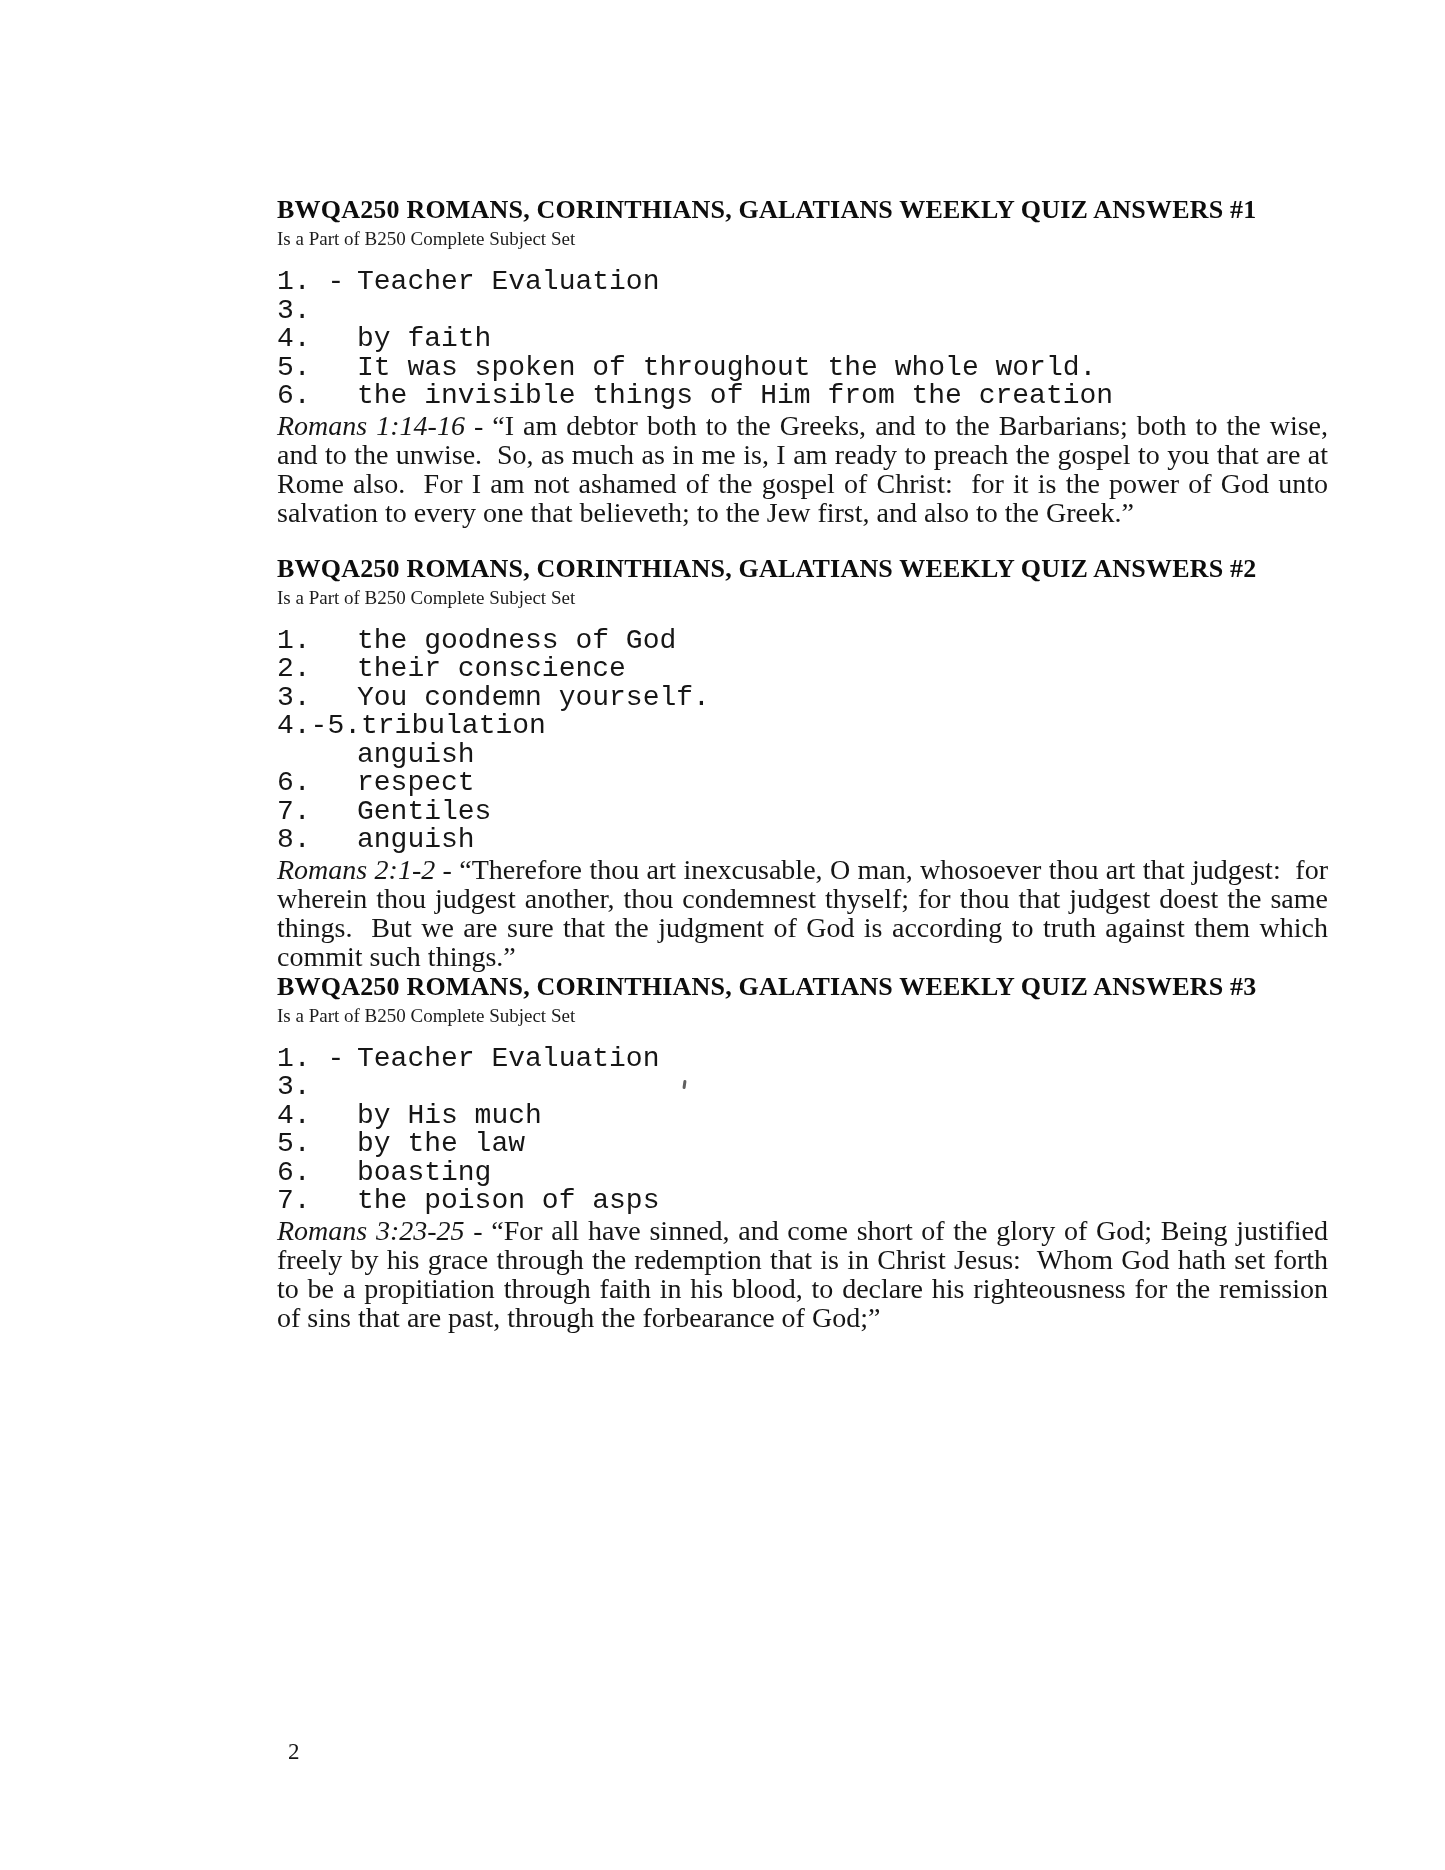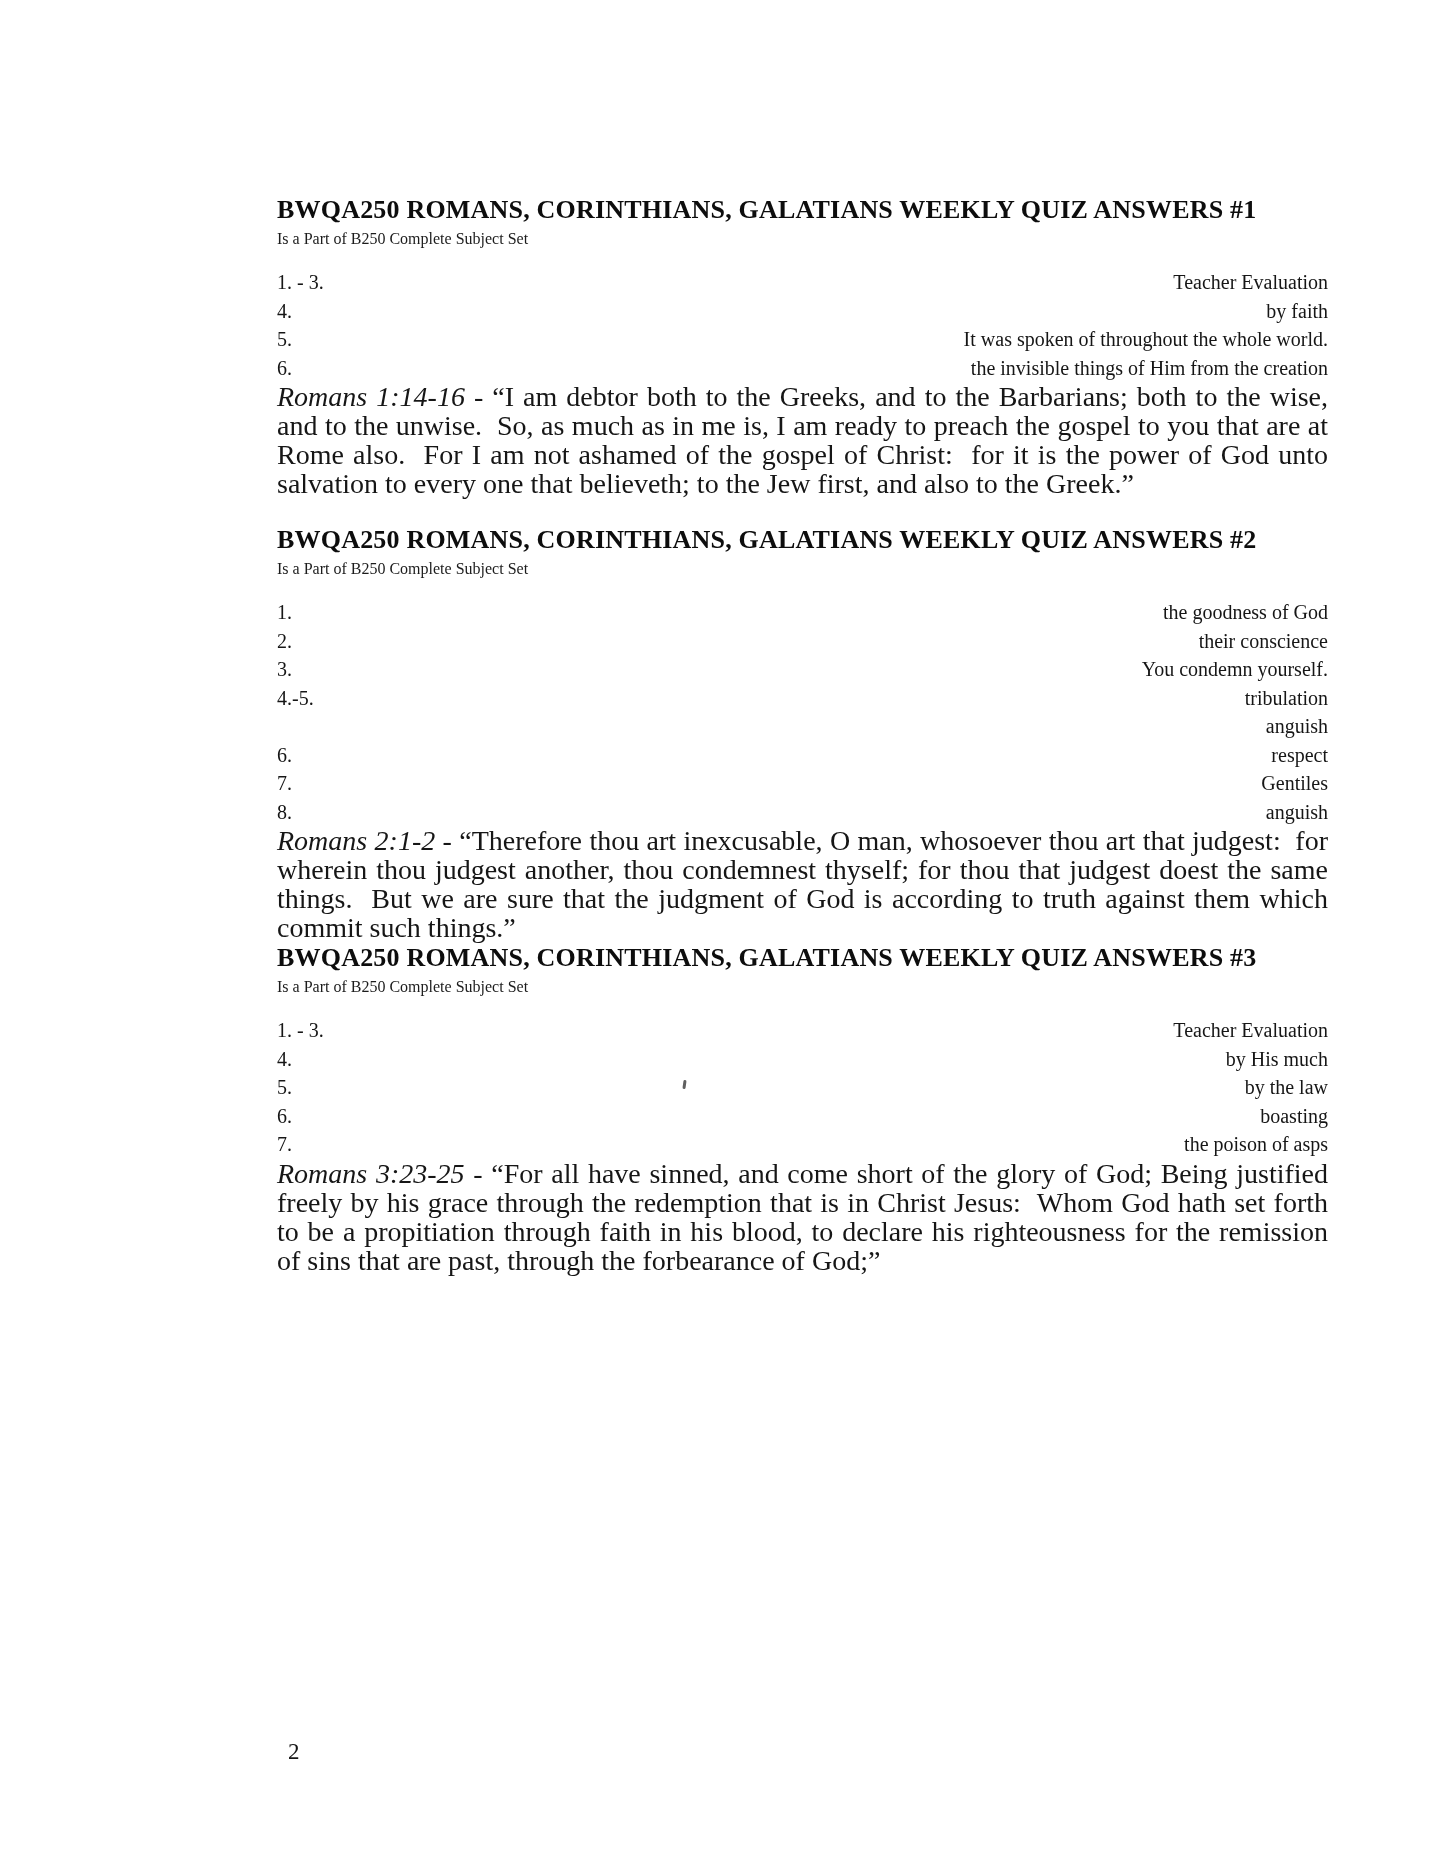--- a/index.html
+++ b/index.html
@@ -30,40 +30,40 @@
     margin: 0;
     font-size: 26px;
     line-height: 32px;
     font-weight: bold;
     letter-spacing: 0.2px;
     color: #0d0d0d;
     white-space: nowrap;
   }
   .section-subtitle {
     margin-top: 2px;
-    font-size: 16px;
+    font-size: 19px;
     line-height: 22px;
     color: #1c1c1c;
   }
   .answers {
     list-style: none;
     margin: 18px 0 0 0;
     padding: 0;
-    font-size: 20px;
+    font-size: 28px;
+    font-family: Liberation Mono, monospace;
   }
   .answers li {
     display: flex;
     line-height: 28.5px;
   }
   .answers .num {
     flex: 0 0 80px;
   }
   .answers .txt {
     flex: 1 1 auto;
-    text-align: right;
   }
   .verse {
     margin: 0;
     font-size: 28px;
     line-height: 29px;
     text-align: justify;
   }
   .verse .ref {
     font-style: italic;
   }

